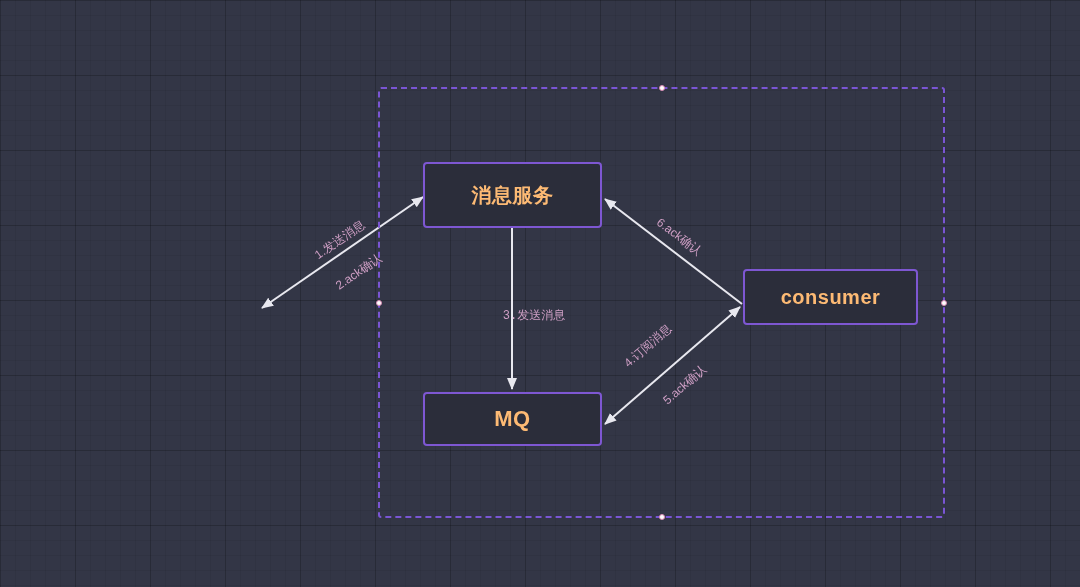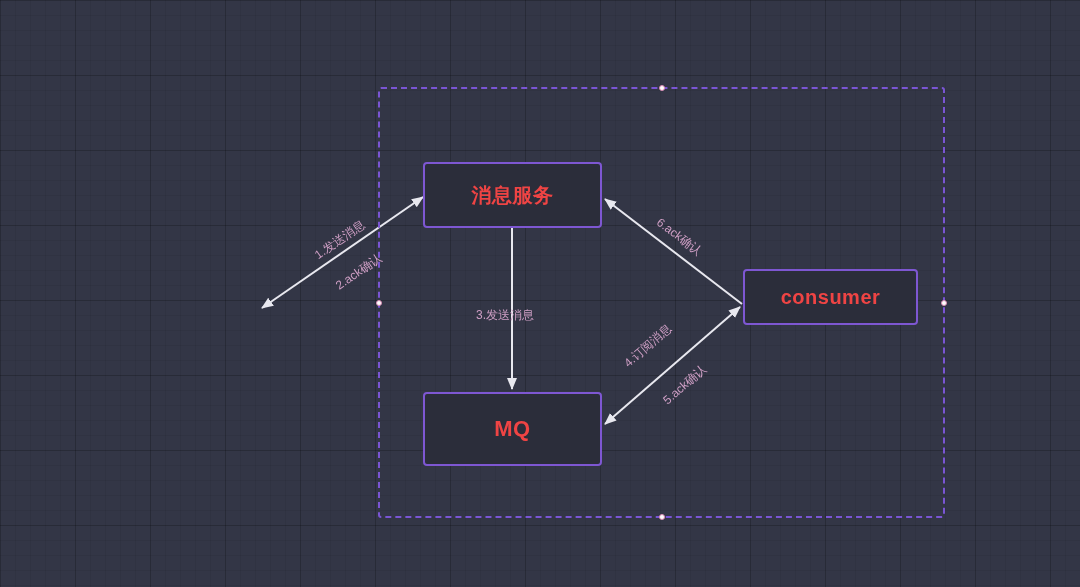--- a/index.html
+++ b/index.html
@@ -16,21 +16,21 @@
       linear-gradient(90deg, rgba(0,0,0,0.06) 1px, transparent 1px);
     background-size:75px 75px,75px 75px,15px 15px,15px 15px;
   }
   #edges{position:absolute;left:0;top:0;width:100%;height:100%;}
   .node{
     position:absolute;
     display:flex;align-items:center;justify-content:center;
     border:2px solid #7e57d2;
     border-radius:4px;
     background:#2b2d3a;
-    color:#ef4444;
+    color:#fdba74;
     font-weight:bold;
     font-size:20px;
     letter-spacing:0.5px;
     box-sizing:border-box;
     cursor:move;
   }
   .edge-label{
     position:absolute;
     color:#cf9fc5;
     font-size:12px;
@@ -80,27 +80,27 @@
   <div id="selection" style="left: 378px; top: 87px; width: 567px; height: 431px;">
     <div class="handle top"></div>
     <div class="handle right"></div>
     <div class="handle bottom"></div>
     <div class="handle left"></div>
   </div>
 
   <div class="node" style="left: 423px; top: 162px; width: 179px; height: 66px; font-size: 20px;">
     <span>消息服务</span>
   </div>
-  <div class="node" style="left: 423px; top: 392px; width: 179px; height: 74px; font-size: 22px;">
+  <div class="node" style="left: 423px; top: 392px; width: 179px; height: 54px; font-size: 22px;">
     <span>MQ</span>
   </div>
   <div class="node" style="left: 743px; top: 269px; width: 175px; height: 56px; font-size: 20px;">
     <span>consumer</span>
   </div>
 
   <div class="edge-label" style="left: 340px; top: 240px; transform: translate(-50%, -50%) rotate(-34.8deg);">1.发送消息</div>
   <div class="edge-label" style="left: 359px; top: 272px; transform: translate(-50%, -50%) rotate(-34.8deg);">2.ack确认</div>
-  <div class="edge-label" style="left: 505px; top: 315px; transform: translate(-50%, -50%) rotate(0deg);">3.发送消息</div>
+  <div class="edge-label" style="left: 534px; top: 315px; transform: translate(-50%, -50%) rotate(0deg); font-family: Liberation Mono, monospace;">3.发送消息</div>
   <div class="edge-label" style="left: 679px; top: 237px; transform: translate(-50%, -50%) rotate(37deg);">6.ack确认</div>
   <div class="edge-label" style="left: 648px; top: 346px; transform: translate(-50%, -50%) rotate(-41deg);">4.订阅消息</div>
   <div class="edge-label" style="left: 685px; top: 385px; transform: translate(-50%, -50%) rotate(-41deg);">5.ack确认</div>
 
 </div>
 
 </body></html>

